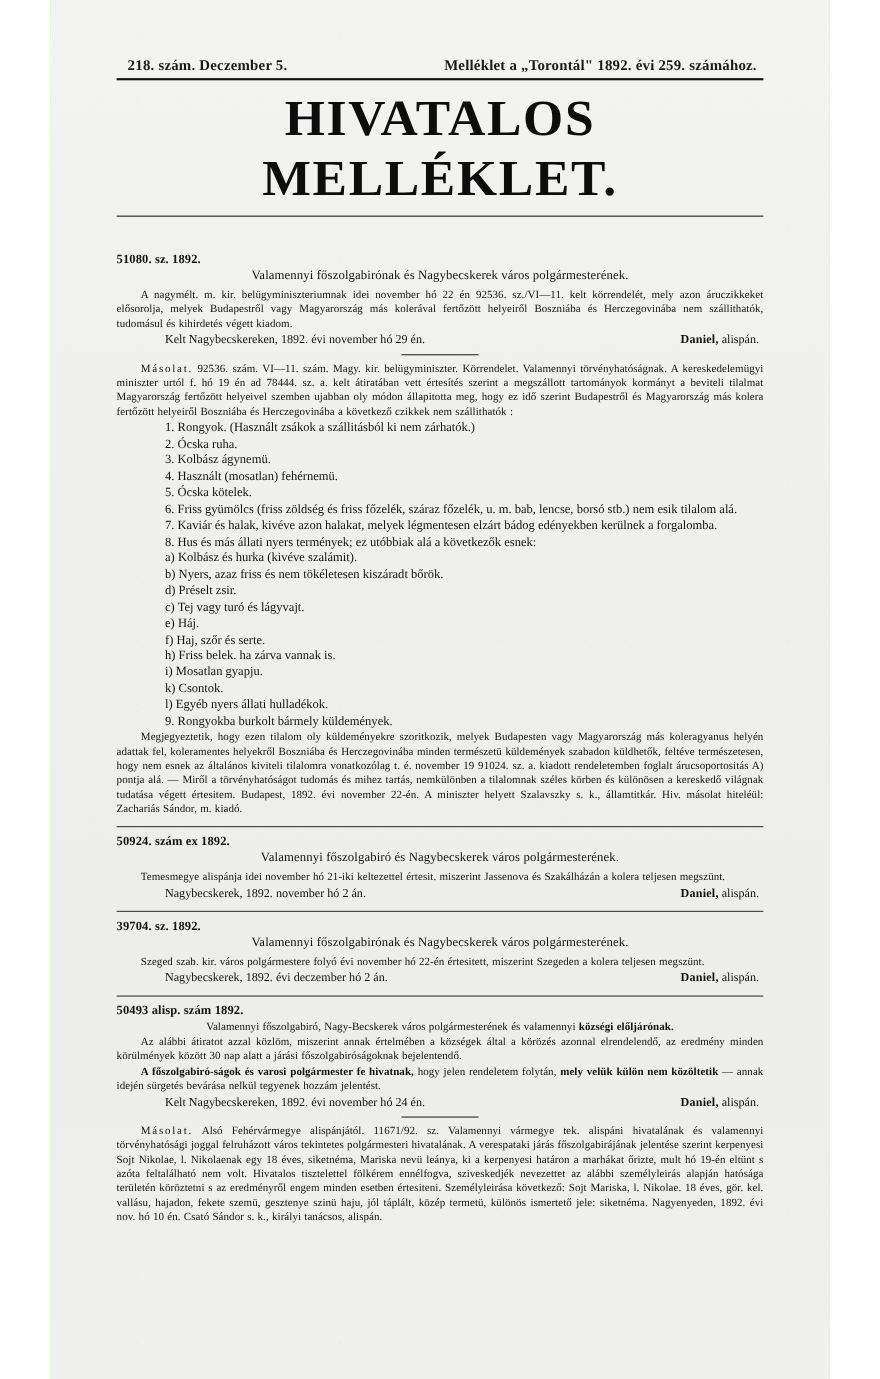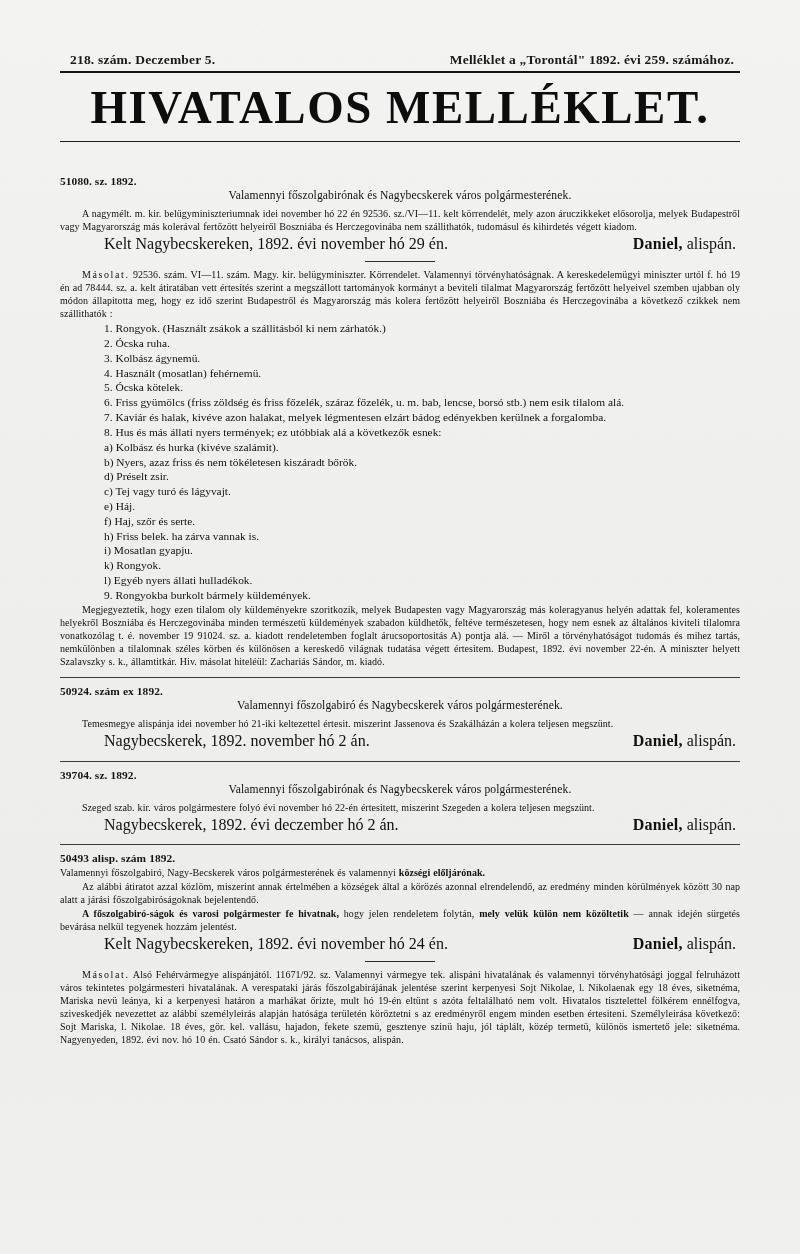--- a/index.html
+++ b/index.html
@@ -7,21 +7,21 @@
     margin: 0;
     padding: 0;
     background: #ffffff;
   }
   body {
     font-family: "Liberation Serif", "DejaVu Serif", serif;
     color: #111111;
   }
   .page {
     position: relative;
-    width: 800px;
+    width: 708px;
     height: 1254px;
     margin: 0 auto;
     background: #bef264;
     overflow: hidden;
     box-sizing: border-box;
   }
   .sheet {
     position: absolute;
     left: 0; top: 0; right: 0; bottom: 0;
     background:
@@ -87,21 +87,21 @@
     font-size: 10px;
     line-height: 1.30;
     text-align: justify;
     margin: 0 0 1px 0;
     text-indent: 22px;
     letter-spacing: .05px;
     word-spacing: .4px;
   }
   p.body.noindent { text-indent: 0; }
   .sig {
-    font-size: 16px;
+    font-size: 11px;
     line-height: 1.30;
     display: flex;
     justify-content: space-between;
     align-items: flex-start;
     margin: 0 0 2px 0;
   }
   .sig .datum { text-indent: 22px; padding-left: 22px; }
   .sig .name { white-space: nowrap; padding-right: 4px; }
   .sig .name b { font-weight: bold; letter-spacing: .2px; }
   .spaced {
@@ -247,21 +247,21 @@
         <li class="item">
           <span class="lbl">h)</span>
           <span>Friss belek. ha zárva vannak is.</span>
         </li>
         <li class="item">
           <span class="lbl">i)</span>
           <span>Mosatlan gyapju.</span>
         </li>
         <li class="item">
           <span class="lbl">k)</span>
-          <span>Rongyok.</span>
+          <span>Csontok.</span>
         </li>
         <li class="item">
           <span class="lbl">l)</span>
           <span>Egyéb nyers állati hulladékok.</span>
         </li>
         <li class="item">
           <span class="lbl">9.</span>
           <span>Rongyokba burkolt bármely küldemények.</span>
         </li>
       </ul>
@@ -291,21 +291,21 @@
         <span class="datum">Nagybecskerek, 1892. évi deczember hó 2 án.</span>
         <span class="name">
           <b>Daniel,</b><span> alispán.</span>
         </span>
       </div>
       <div class="sec-rule"></div>
     </div>
 
     <div class="sec">
       <div class="refno">50493 alisp. szám 1892.</div>
-      <p class="body noindent" style="text-align:left">
+      <p class="body noindent" style="text-align:center">
         <span>Valamennyi főszolgabiró, Nagy-Becskerek város polgármesterének és valamennyi </span><b>községi előljárónak.</b>
       </p>
       <p class="body">Az alábbi átiratot azzal közlöm, miszerint annak értelmében a községek által a körözés azonnal elrendelendő, az eredmény minden körülmények között 30 nap alatt a járási főszolgabiróságoknak bejelentendő.</p>
       <p class="body">
         <b class="hv">A főszolgabiró-ságok és varosi polgármester fe hivatnak,</b><span> hogy jelen rendeletem folytán, </span><b class="hv">mely velük külön nem közöltetik</b><span> — annak idején sürgetés bevárása nelkül tegyenek hozzám jelentést.</span>
       </p>
       <div class="sig">
         <span class="datum">Kelt Nagybecskereken, 1892. évi november hó 24 én.</span>
         <span class="name">
           <b>Daniel,</b><span> alispán.</span>

